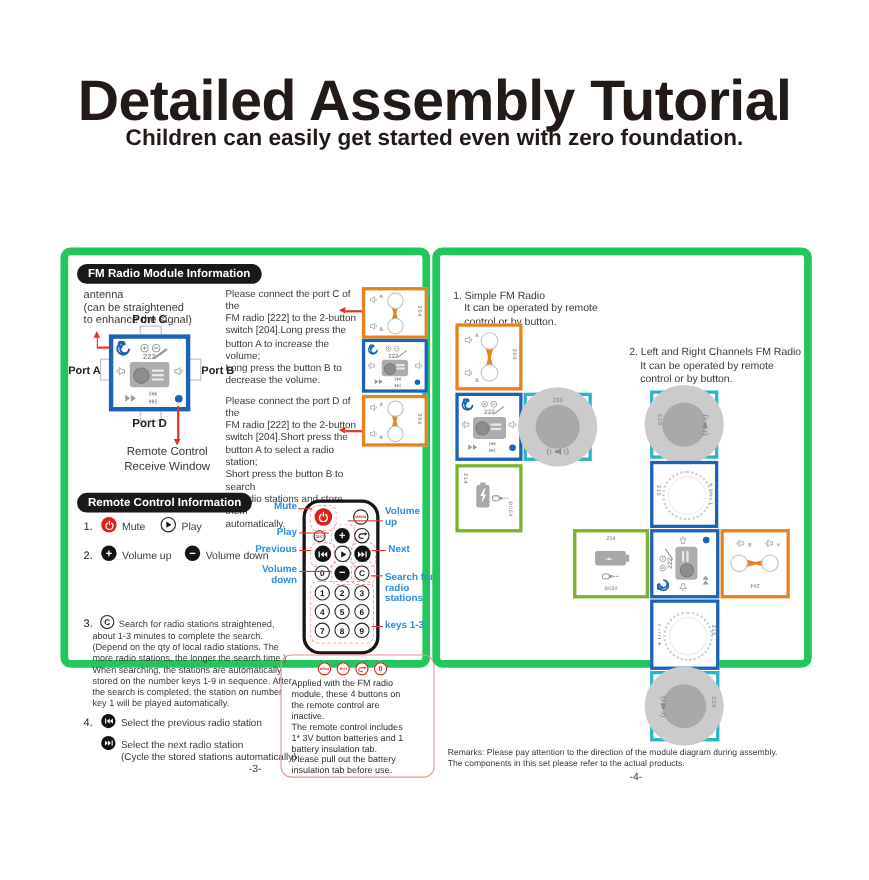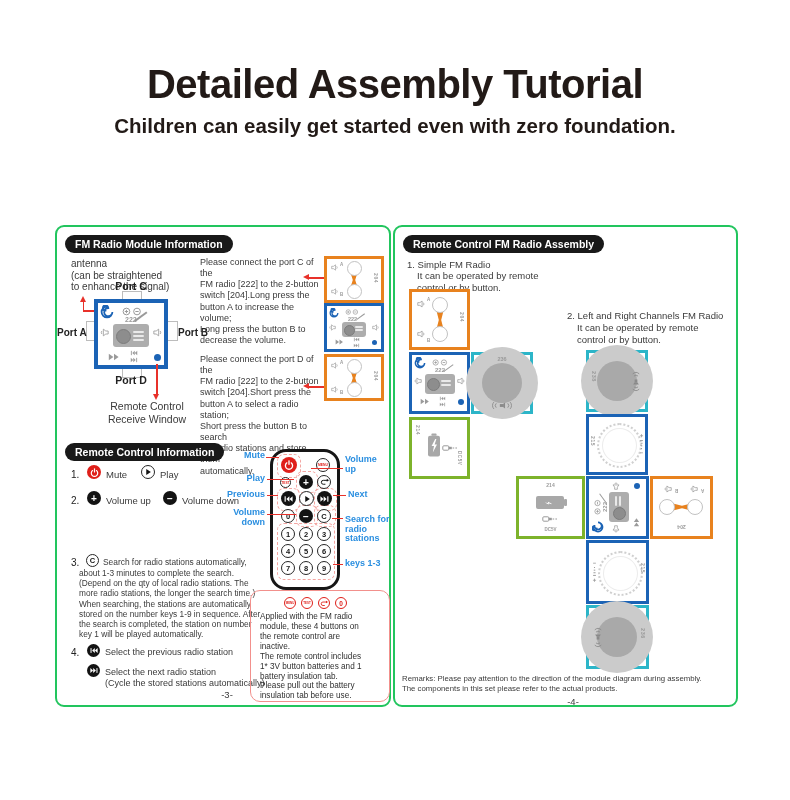--- a/index.html
+++ b/index.html
@@ -1,20 +1,20 @@
 <!DOCTYPE html>
 <html><head>
 <meta charset="utf-8">
 <style>
   html,body{margin:0;padding:0;background:#fff}
   #root{position:relative;width:790px;height:800px;background:#fff;overflow:hidden;
         font-family:"Liberation Sans",sans-serif;color:#2b2b2b}
   .abs{position:absolute}
   .pre{white-space:pre-line}
-  .panel{position:absolute;top:225px;height:482px;background:#fff;border:2px solid #22c55e;border-radius:9px;box-sizing:border-box}
+  .panel{position:absolute;top:225px;height:382px;background:#fff;border:7px solid #22c55e;border-radius:9px;box-sizing:border-box}
   .badge{position:absolute;background:#191919;color:#fff;font-weight:bold;font-size:10.5px;
          padding:3px 10px;border-radius:9px;white-space:nowrap}
   .mod{position:absolute;background:#fff;box-sizing:border-box}
   .b-blue{border:4px solid #1b63b5}
   .b-blue3{border:3px solid #1b63b5}
   .b-orange{border:3px solid #e8821e}
   .b-green{border:3px solid #7db32b}
   .b-cyan{border:3px solid #2cb5c8}
   .tab{position:absolute;border:1.2px solid #bcbcbc;background:#fdfdfd}
   .rl{position:absolute;background:#e8312a}
@@ -112,21 +112,21 @@
         <rect x="2.8" y="11" width="2.4" height="1.1" fill="currentColor"></rect>
         <rect x="3.1" y="14" width="1.8" height="1.1" fill="currentColor"></rect>
         <rect x="3.4" y="17" width="1.2" height="1.1" fill="currentColor"></rect>
         <line x1="2.4" y1="22.5" x2="5.6" y2="22.5" stroke="currentColor" stroke-width="0.9"></line>
       </symbol>
 </defs>
 </svg>
 
 <div id="root">
 
-  <div class="t-title" style="top:62px;font-size:40px">Detailed Assembly Tutorial</div>
+  <div class="t-title" style="top:62px;font-size:52px">Detailed Assembly Tutorial</div>
   <div class="t-title" style="top:114px;font-size:20.5px;letter-spacing:0">Children can easily get started even with zero foundation.</div>
 
   <div class="panel" style="left:55px;width:336px">
 
     <div class="badge" style="left:8px;top:8px">FM Radio Module Information</div>
 
     <div class="abs pre" style="left:14px;top:31px;font-size:10px;color:#3a3a3a;line-height:1.15">antenna
 (can be straightened
 to enhance the signal)</div>
 
@@ -278,21 +278,21 @@
     <div class="abs" style="left:103px;top:242px;font-size:9.5px;color:#3a3a3a">Play</div>
 
     <div class="abs" style="left:14px;top:268px;font-size:10px;color:#222">2.</div>
     <div class="cb cbf" style="left:30px;top:264px;width:14px;height:14px;font-size:10px">+</div>
     <div class="abs" style="left:49px;top:268px;font-size:9.5px;color:#3a3a3a">Volume up</div>
     <div class="cb cbf" style="left:106px;top:264px;width:14px;height:14px;font-size:10px">−</div>
     <div class="abs" style="left:125px;top:268px;font-size:9.5px;color:#3a3a3a">Volume down</div>
 
     <div class="abs" style="left:14px;top:330px;font-size:10px;color:#222">3.</div>
     <div class="cb cbo" style="left:29px;top:327px;width:13px;height:13px;font-size:7.5px">C</div>
-    <div class="abs" style="left:46px;top:330px;font-size:8.4px;color:#3a3a3a">Search for radio stations automatically,</div>
+    <div class="abs" style="left:46px;top:330px;font-size:8.4px;color:#3a3a3a">Search for radio stations straightened,</div>
     <div class="abs pre" style="left:22px;top:341px;width:218px;font-size:8.3px;color:#3a3a3a;line-height:1.23">about 1-3 minutes to complete the search.
 (Depend on the qty of local radio stations. The
 more radio stations, the longer the search time.)
 When searching, the stations are automatically
 stored on the number keys 1-9 in sequence. After
 the search is completed, the station on number
 key 1 will be played automatically.</div>
 
     <div class="abs" style="left:14px;top:420px;font-size:10px;color:#222">4.</div>
     <div class="cb cbf" style="left:30px;top:417px;width:13px;height:13px">
@@ -401,21 +401,20 @@
 The remote control includes
 1* 3V button batteries and 1
 battery insulation tab.
 Please pull out the battery
 insulation tab before use.</div>
     </div>
   </div>
 
   <div class="panel" style="left:393px;width:345px">
 
-    <div class="badge" style="left:8px;top:8px">Remote Control FM Radio Assembly</div>
 
     <div class="abs" style="left:12px;top:32px;font-size:9.5px;color:#3a3a3a">1. Simple FM Radio</div>
     <div class="abs pre" style="left:22px;top:43px;font-size:9.5px;color:#3a3a3a;line-height:1.22">It can be operated by remote
 control or by button.</div>
 
     <div class="abs" style="left:172px;top:83px;font-size:9.5px;color:#3a3a3a">2. Left and Right Channels  FM Radio</div>
     <div class="abs pre" style="left:182px;top:95px;font-size:9.5px;color:#3a3a3a;line-height:1.22">It can be operated by remote
 control or by button.</div>
 
     <div class="mod b-orange" style="left:14px;top:62px;width:61px;height:61px">

